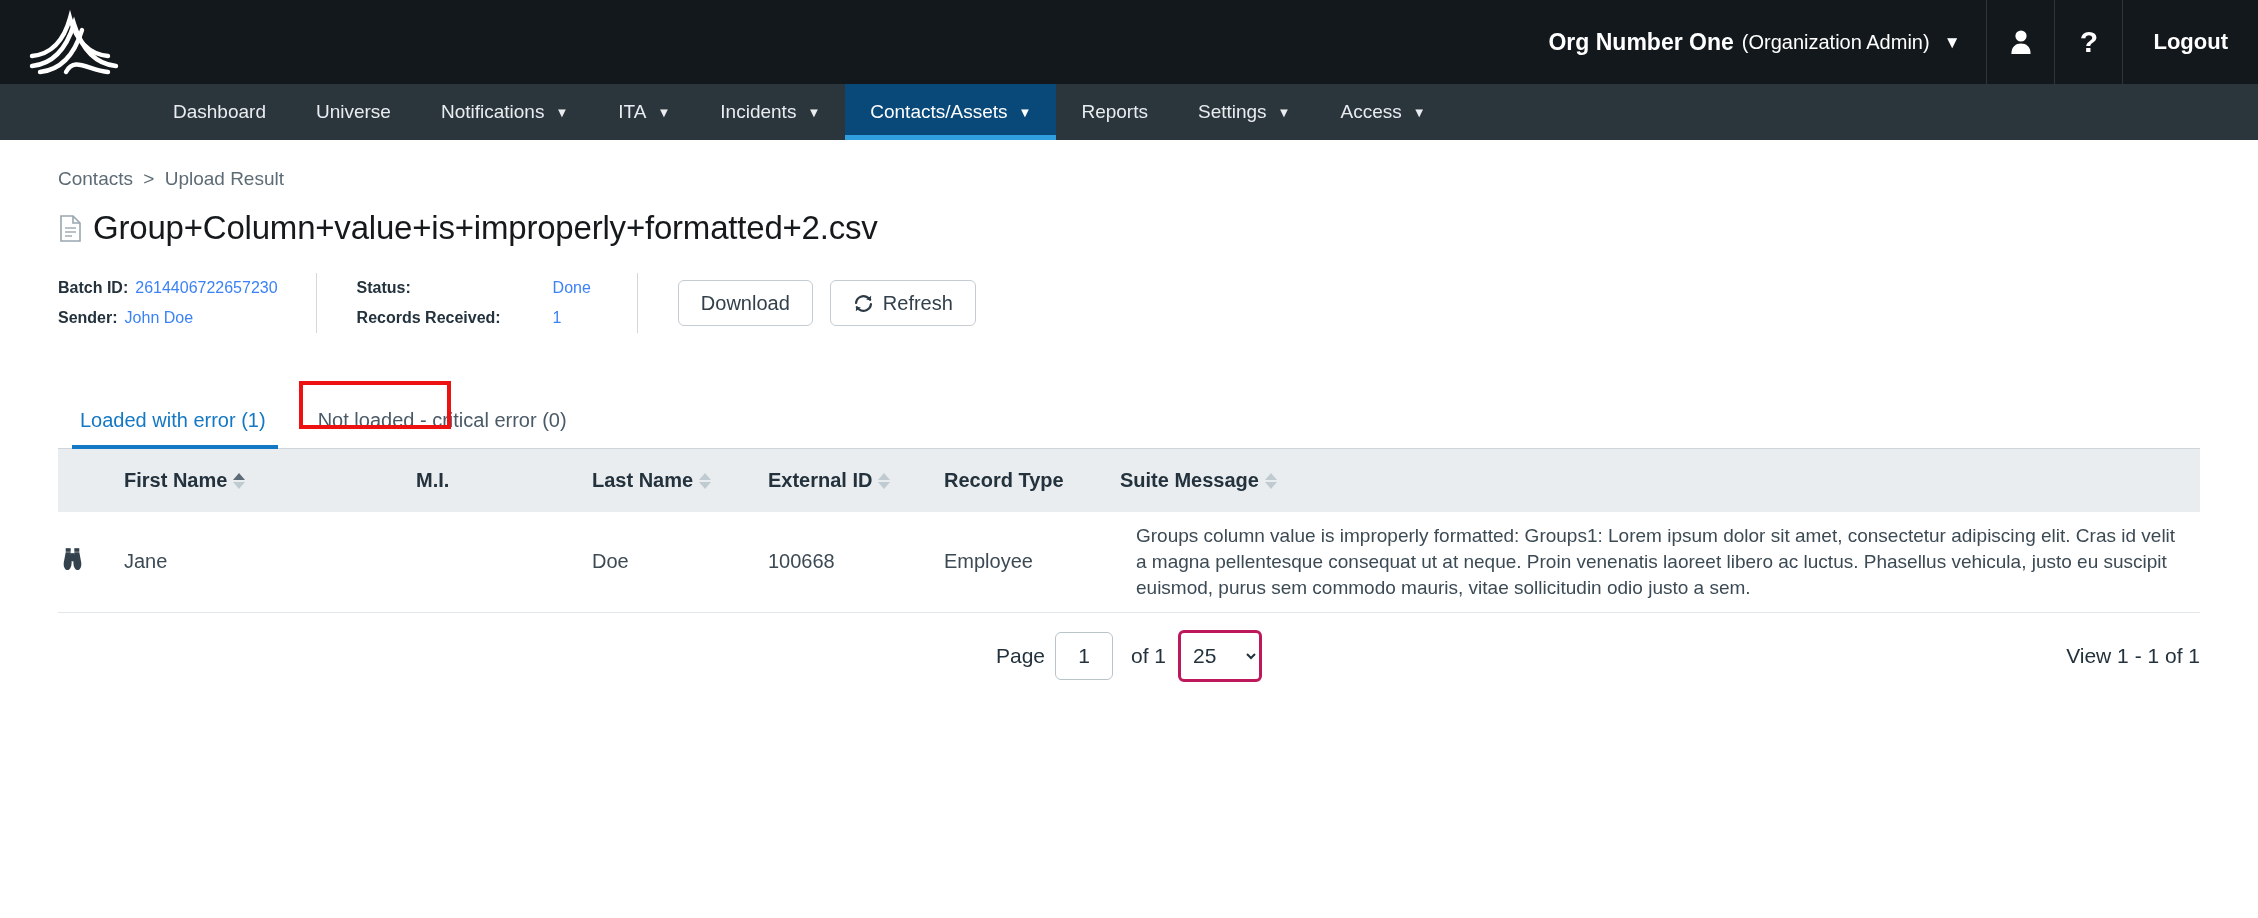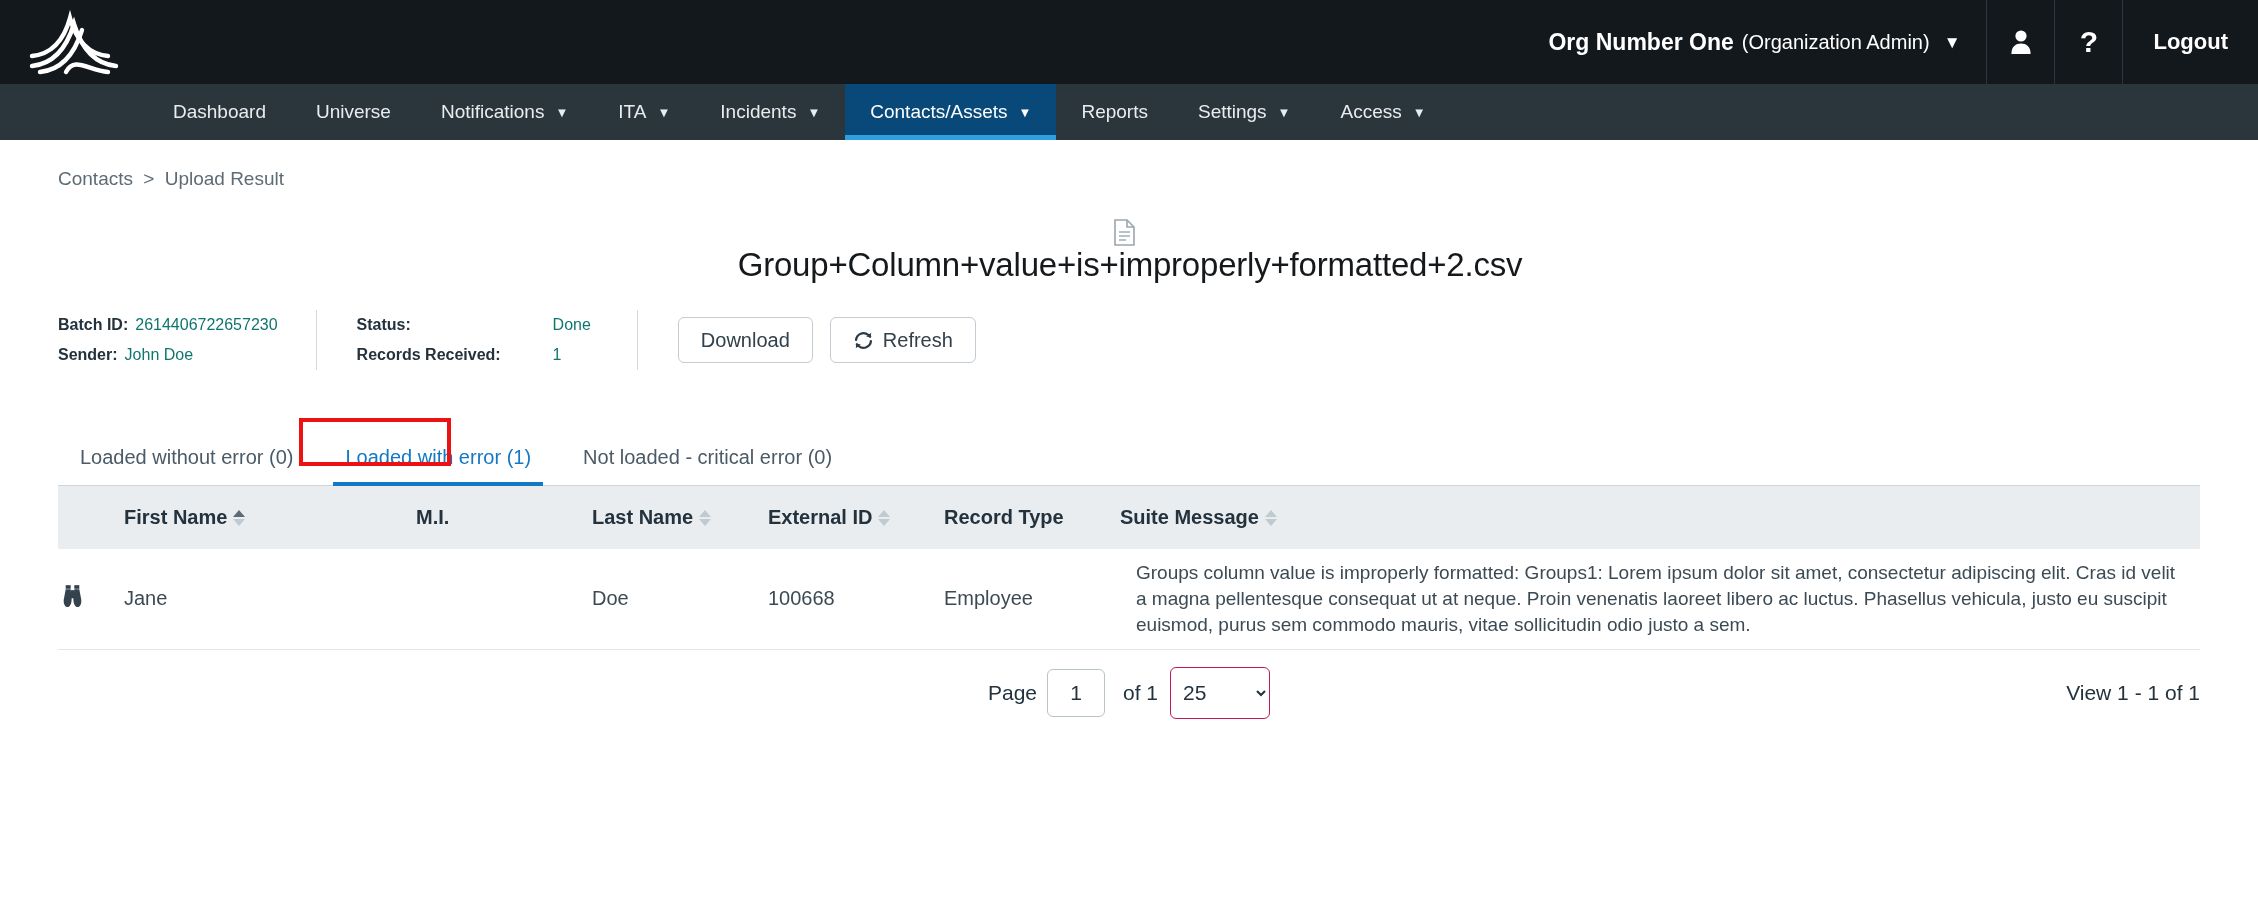--- a/index.html
+++ b/index.html
@@ -101,23 +101,22 @@
     padding-top: 28px;
     font-size: 19px;
     color: #5d6b75;
   }
   .breadcrumb .crumb-link { color: #5d6b75; }
   .breadcrumb .crumb-sep { color: #5d6b75; margin: 0 5px; }
 
   .file-title-row {
     display: flex;
     align-items: center;
-    margin-top: 29px;
+    margin-top: 19px;
     margin-left: 2px;
-    flex-direction: column;
   }
   .file-icon { margin-right: 12px; display:flex; }
   .file-title {
     font-size: 33px;
     color: #16191c;
     letter-spacing: -0.2px;
   }
 
   .meta-row {
     display: flex;
@@ -132,21 +131,21 @@
   }
   .meta-col.second { padding-left: 40px; padding-right: 46px; }
   .meta-divider { width: 1px; background: #d2d8dc; }
   .meta-line {
     font-size: 16px;
     color: #3c4a54;
     line-height: 30px;
     display: flex;
   }
   .meta-label { font-weight: bold; color: #23323c; }
-  .meta-value { color: #0f766e; }
+  .meta-value { color: #3b82f6; }
   .meta-col.second .meta-label { min-width: 196px; display:inline-block; }
 
   .btn-group {
     display: flex;
     align-items: center;
     padding-left: 40px;
     gap: 17px;
   }
   .btn {
     background: #ffffff;
@@ -267,22 +266,22 @@
     width: 58px; height: 48px;
     border: 1px solid #b9c3ca;
     border-radius: 6px;
     text-align: center;
     font-size: 21px;
     color: #23323c;
     font-family: "Liberation Sans", sans-serif;
     background: #ffffff;
   }
   .page-select {
-    width: 100px; height: 52px;
-    border: 1px solid #be185d;
+    width: 84px; height: 52px;
+    border: 3px solid #be185d;
     border-radius: 6px;
     font-size: 21px;
     color: #23323c;
     padding-left: 8px;
     background: #ffffff;
     font-family: "Liberation Sans", sans-serif;
   }
   .of-label { margin: 0 2px 0 8px; }
   .view-count {
     position: absolute;
@@ -416,23 +415,20 @@
             <path d="M3.2 20.8 L3.7 15.4 L8.9 16.6 Z" fill="#2b3a45"></path>
           </svg>
         </span>
         <span>Refresh</span>
       </button>
     </div>
   </div>
 
   <div class="tabs-wrap">
     <div class="tabs">
-      <div class="tab">
-        <span>Loaded without error (0)</span>
-      </div>
       <div class="tab active">
         <span>Loaded with error (1)</span>
       </div>
       <div class="tab">
         <span>Not loaded - critical error (0)</span>
       </div>
     </div>
     <div class="annot-box" id="annot-tab"></div>
   </div>
 

